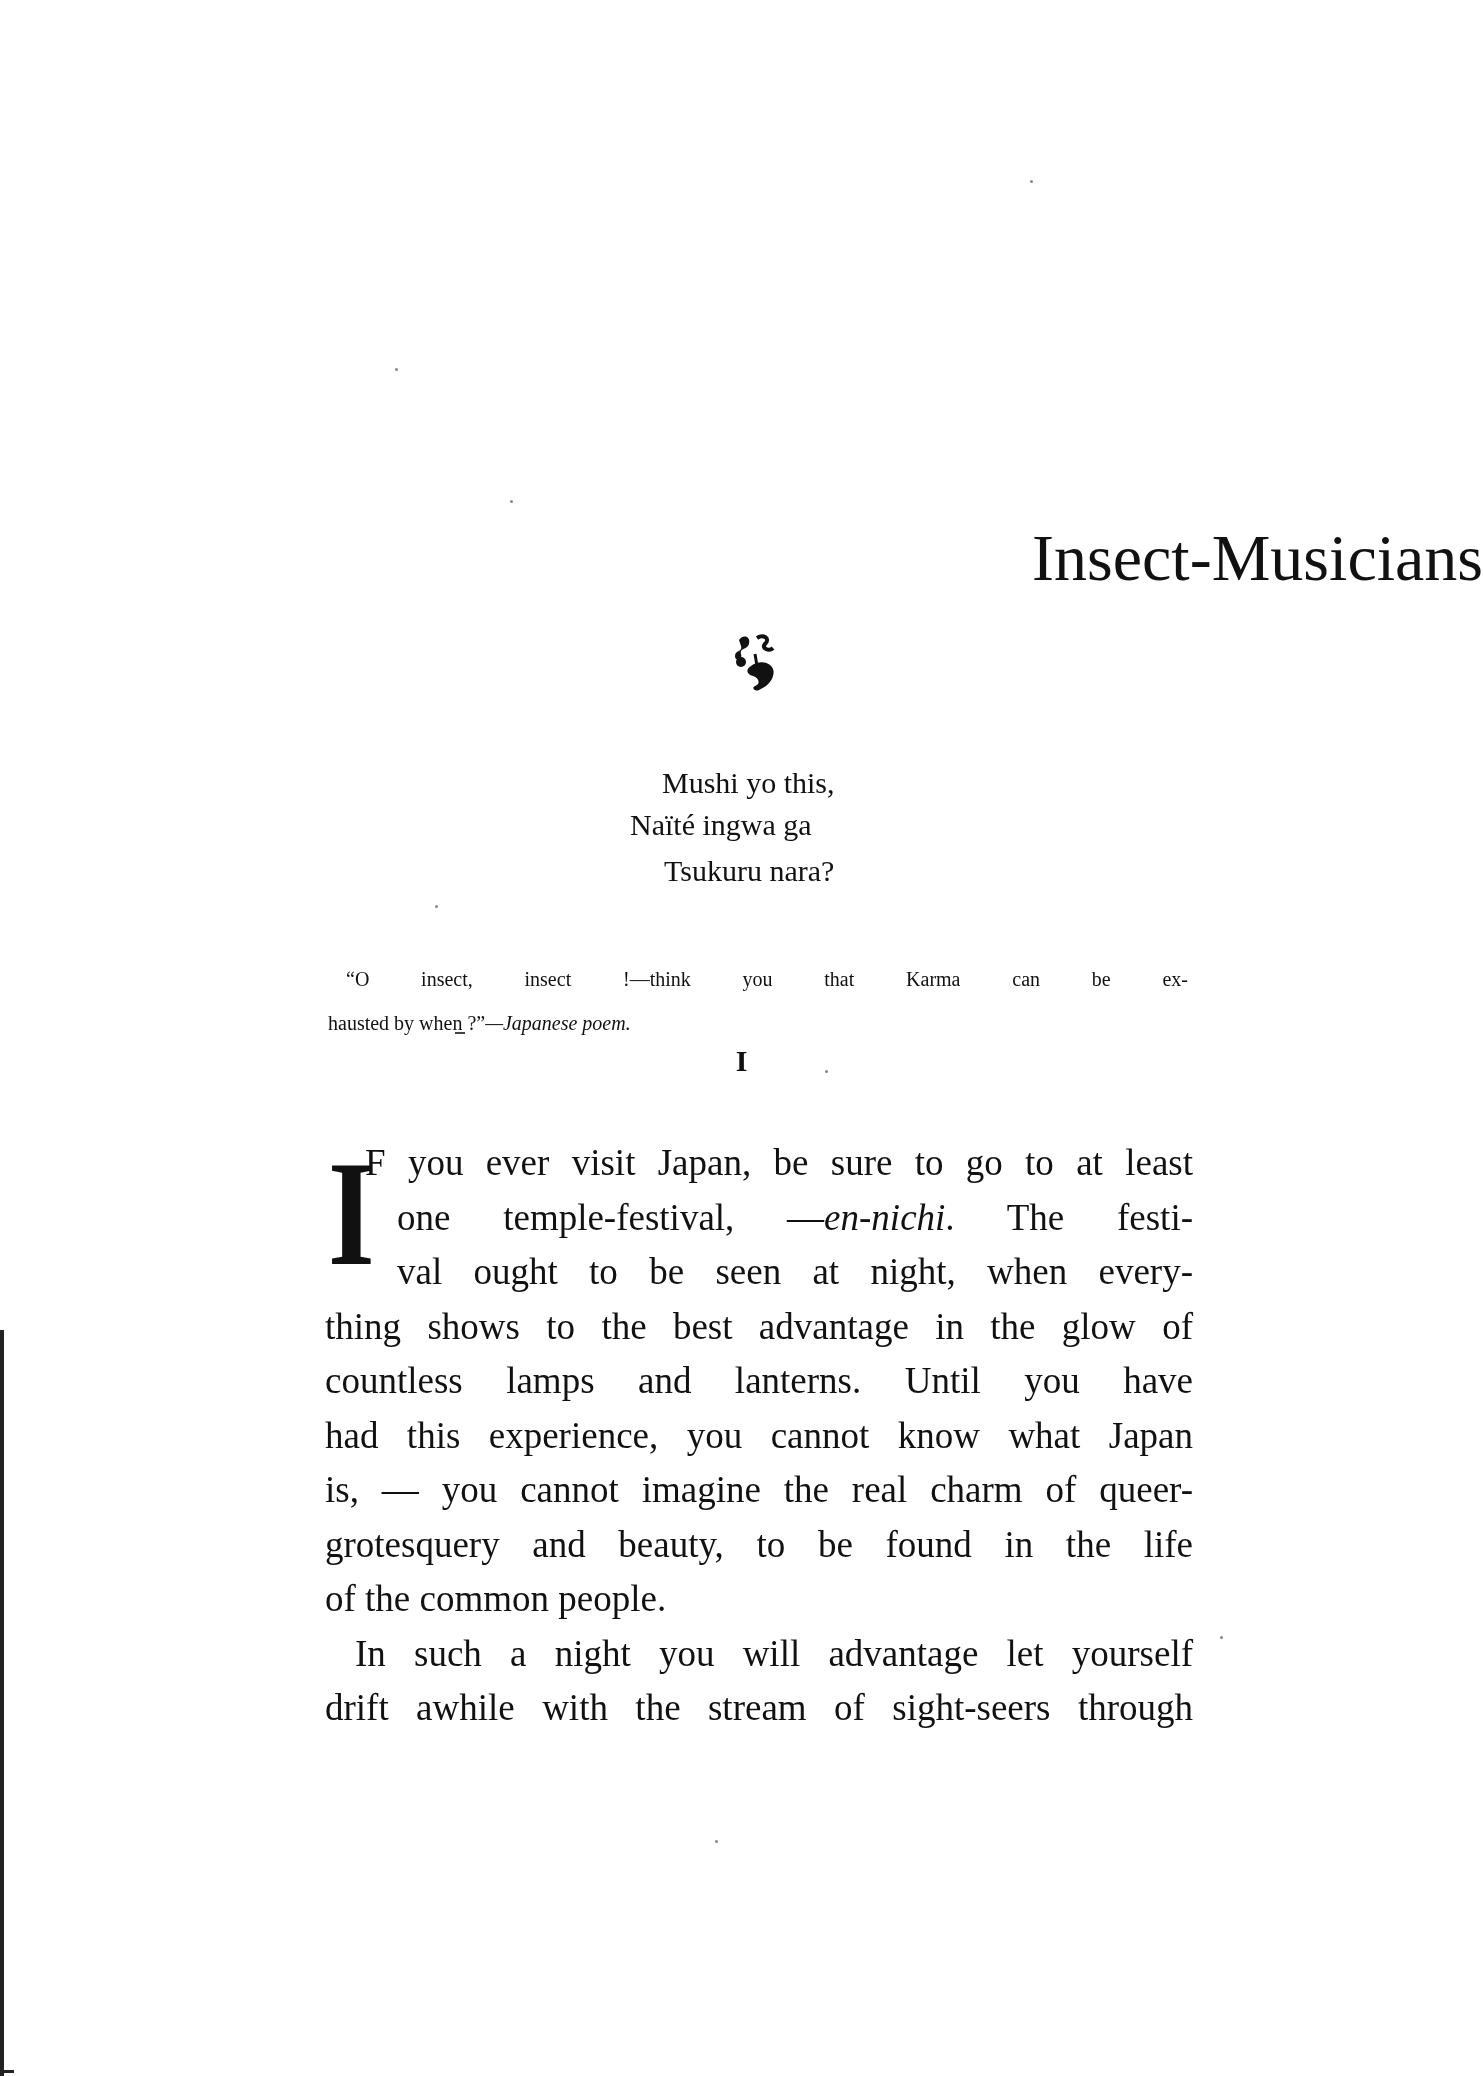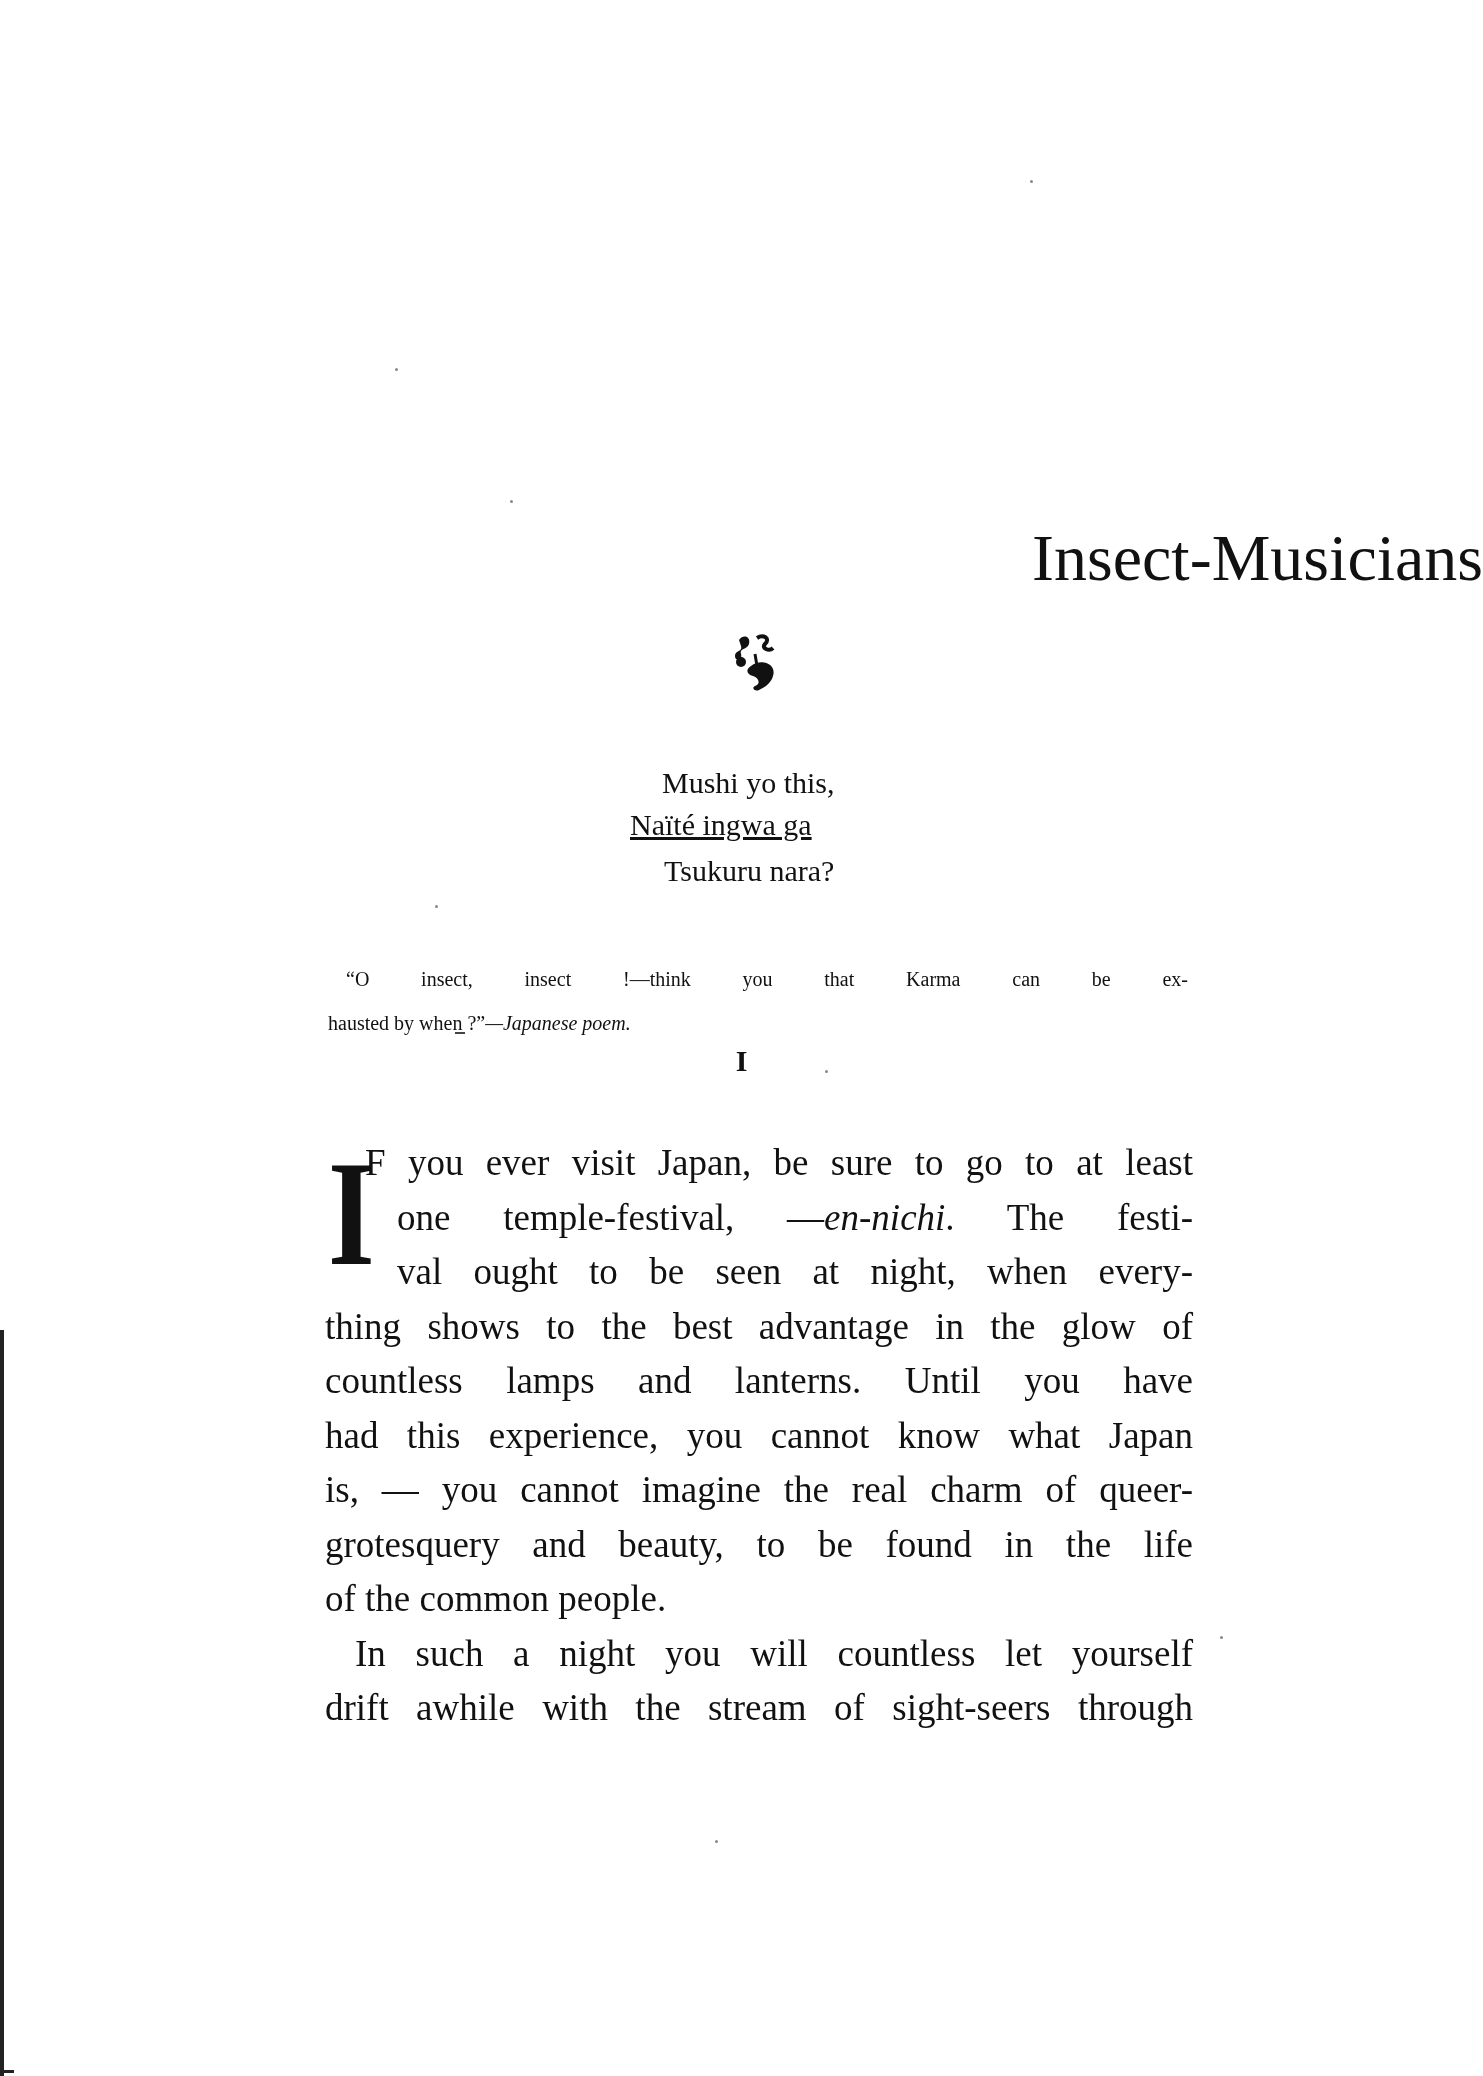--- a/index.html
+++ b/index.html
@@ -18,21 +18,21 @@
     font-family: "Liberation Serif", serif; font-size: 66px; letter-spacing: 0px; color: #111;
   }
   .ornament {
     position: absolute; top: 632px; left: 731px; width: 50px; height: 62px;
   }
   .poem {
     position: absolute; top: 762px; left: 0; width: 1483px;
     font-size: 30px; line-height: 42px;
   }
   .poem .l1 { position: absolute; left: 662px; top: 0; white-space: nowrap; }
-  .poem .l2 { position: absolute; left: 630px; top: 42px; white-space: nowrap; text-decoration: underline; }
+  .poem .l2 { position: absolute; left: 630px; top: 42px; white-space: nowrap; }
   .poem .l3 { position: absolute; left: 664px; top: 88px; white-space: nowrap; }
   .translation {
     position: absolute; top: 957px; left: 328px; width: 860px;
     font-size: 20px; line-height: 44px; text-align: justify;
   }
   .translation i { font-style: italic; }
   .section-num {
     position: absolute; top: 1044px; left: 0; width: 1483px; text-align: center;
     font-size: 30px; font-weight: bold;
   }
@@ -102,15 +102,15 @@
 <div class="body-text">
   <span class="line ind1" style="padding-left:40px">F you ever visit Japan, be sure to go to at least</span>
   <span class="line ind2" style="padding-left:72px"><span>one temple-festival, —</span><i>en-nichi</i><span>.  The festi-</span></span>
   <span class="line" style="padding-left:72px">val ought to be seen at night, when every-</span>
   <span class="line">thing shows to the best advantage in the glow of</span>
   <span class="line">countless lamps and lanterns.  Until you have</span>
   <span class="line">had this experience, you cannot know what Japan</span>
   <span class="line">is, — you cannot imagine the real charm of queer-</span>
   <span class="line">grotesquery and beauty, to be found in the life</span>
   <span class="line last">of the common people.</span>
-  <span class="line pind">In such a night you will countless let yourself</span>
+  <span class="line pind">In such a night you will advantage let yourself</span>
   <span class="line">drift awhile with the stream of sight-seers through</span>
 </div>
 
 </body></html>

